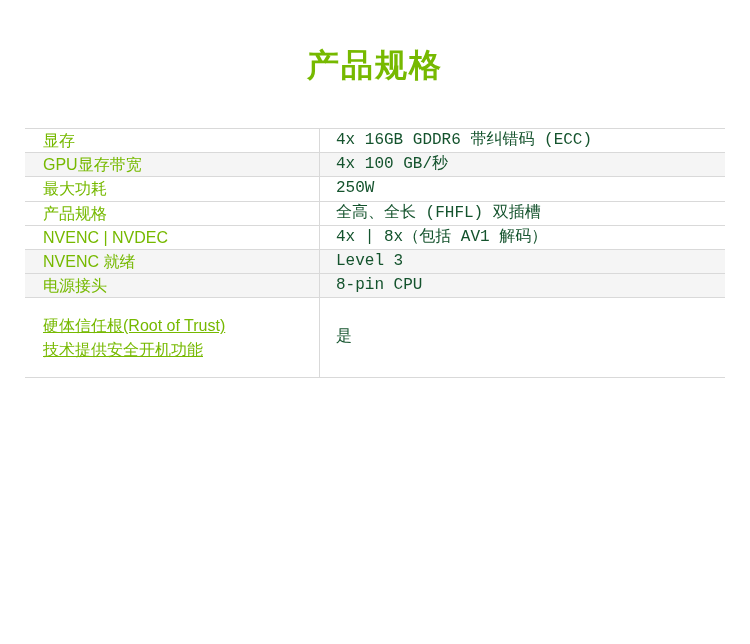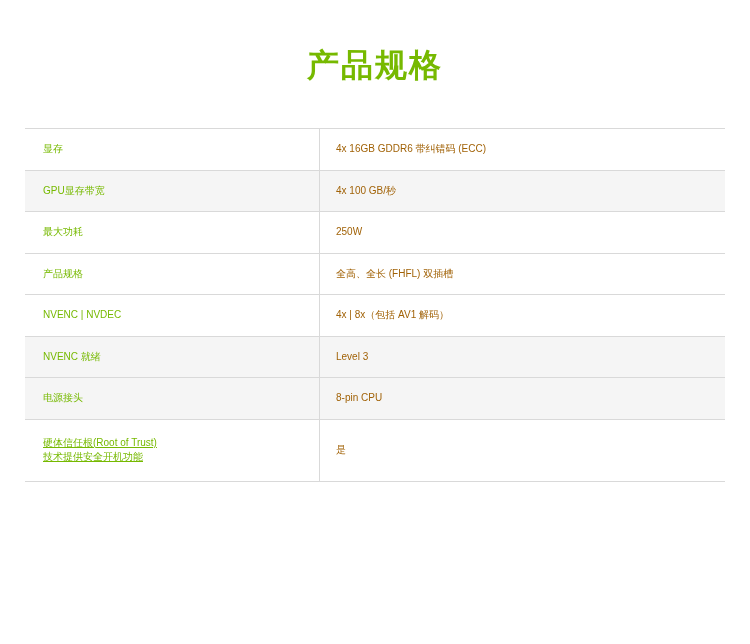--- a/index.html
+++ b/index.html
@@ -35,33 +35,34 @@
     margin: 22px auto 0 auto;
     border-collapse: collapse;
     table-layout: fixed;
   }
   .spec-table tr {
     border-top: 1px solid #d9d9d9;
     border-bottom: 1px solid #d9d9d9;
   }
   .spec-table td {
     vertical-align: middle;
-    padding: 13px 14px;
-    font-size: 10px;
+    padding: 0 14px;
+    font-size: 16px;
     line-height: 1.45;
   }
   .spec-table td.label {
     width: 262px;
     color: #76b900;
     border-right: 1px solid #d9d9d9;
     padding-left: 18px;
   }
   .spec-table td.value {
-    color: #a16207;
+    color: #14532d;
     padding-left: 16px;
+    font-family: Liberation Mono, monospace;
   }
   .spec-table tr.alt td {
     background: #f5f5f5;
   }
   .row-tall td {
     padding-top: 16px;
     padding-bottom: 16px;
   }
   .label-line {
     display: block;

